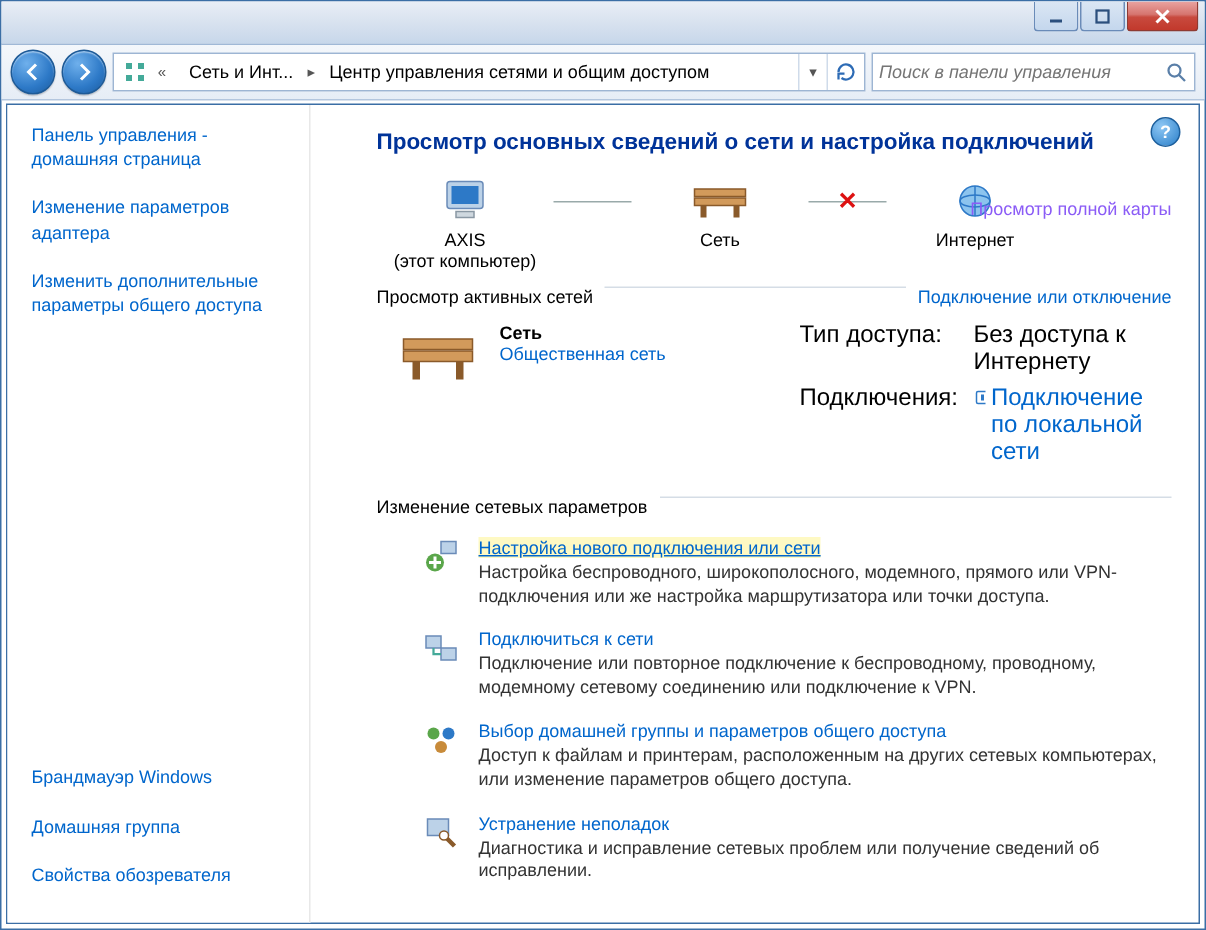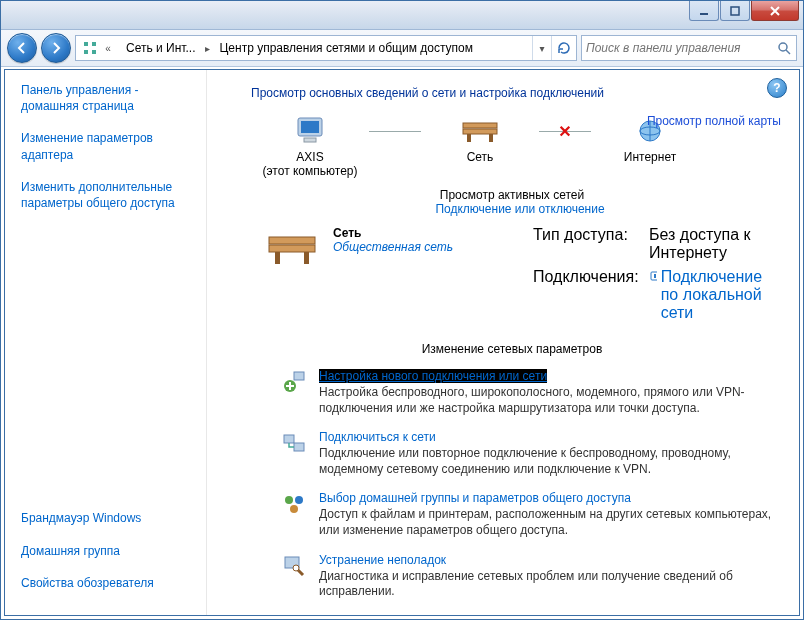--- a/index.html
+++ b/index.html
@@ -22,48 +22,48 @@
   .searchbox{width:214px;height:24px;border:1px solid #9db5d3;background:#fff;display:flex;}
   .searchbox input{flex:1;border:none;outline:none;font:inherit;font-style:italic;color:#888;padding:0 4px;background:transparent;}
   .searchbox .sicon{width:24px;display:flex;align-items:center;justify-content:center;}
   .innerframe{position:absolute;inset:3px;border:1px solid #3b6ea5;display:flex;background:#fff;gap:24px;}
   .sidebar{width:202px;background:#fff;border-right:1px solid #e8e8e8;padding:12px 10px 12px 16px;box-sizing:border-box;display:flex;flex-direction:column;gap:4px;}
   .sidebar .lnk{color:#0066cc;cursor:pointer;line-height:1.35;margin-bottom:12px;}
   .sidebar .sep-grow{flex:1;}
   .sidebar .hdr{color:#576b7e;margin-bottom:8px;}
   .main{flex:1;padding:12px 18px 12px 20px;overflow:auto;position:relative;}
   .help{position:absolute;top:8px;right:12px;width:18px;height:18px;border-radius:50%;background:radial-gradient(circle at 35% 30%,#8ec7f4,#2a7fc9);color:#fff;display:flex;align-items:center;justify-content:center;font-weight:bold;font-size:12px;cursor:pointer;border:1px solid #1d5f9c;}
-  h1{font-size:12px;font-weight:normal;color:#003399;margin:4px 0 14px;}
+  h1{font-size:15px;font-weight:bold;color:#003399;margin:4px 0 14px;}
   .maprow{display:flex;align-items:flex-start;gap:0;margin-bottom:6px;position:relative;}
   .mapnode{width:118px;text-align:center;}
   .mapnode .icon{height:34px;display:flex;align-items:center;justify-content:center;}
   .mapnode .lbl{margin-top:2px;}
   .mapnode .sub{color:#000000;}
   .mapline{flex:0 0 52px;height:34px;display:flex;align-items:center;justify-content:center;}
   .mapline .ln{width:100%;border-top:1px solid #9aa;}
   .mapline.err .ln{position:relative;}
   .mapline.err .x{position:absolute;color:#d11;font-weight:bold;font-size:16px;}
-  .maplink{position:absolute;right:0;top:0;color:#1d4ed8;cursor:pointer;}
-  .section-h{display:flex;align-items:center;margin:10px 0 6px;flex-direction:column;}
+  .maplink{position:absolute;right:0;top:15px;color:#8b5cf6;cursor:pointer;}
+  .section-h{display:flex;margin:10px 0 6px;}
   .section-h .t{color:#000;white-space:nowrap;margin-right:8px;}
   .section-h .line{flex:1;height:1px;background:#d5dde6;}
   .section-h .t.right{margin-left:8px;margin-right:0;color:#0066cc;cursor:pointer;}
   .active-net{display:flex;align-items:flex-start;padding:4px 4px 10px 14px;gap:14px;}
   .active-net .neticon{width:54px;height:46px;display:flex;align-items:center;justify-content:center;}
   .active-net .netinfo{flex:0 0 186px;}
   .active-net .netinfo .nm{font-weight:bold;}
-  .active-net .netinfo .type{color:#0066cc;cursor:pointer;font-style:italic;}
+  .active-net .netinfo .type{color:#0066cc;cursor:pointer;}
   .active-net .right{flex:1;display:grid;grid-template-columns:110px 1fr;row-gap:6px;column-gap:6px;font-size:16px;}
   .active-net .right .lnk2{color:#0066cc;cursor:pointer;display:flex;align-items:flex-start;gap:4px;justify-content:space-between;}
   .tasks{margin-top:4px;}
   .task{display:flex;align-items:flex-start;gap:12px;padding:7px 4px 7px 30px;}
   .task .ticon{width:26px;height:26px;flex:0 0 26px;display:flex;align-items:center;justify-content:center;}
   .task .tbody{flex:1;}
   .task .ttitle{color:#0066cc;cursor:pointer;}
-  .task .ttitle.hl{background:#000000;text-decoration:underline;}
+  .task .ttitle.hl{background:#fef9c3;text-decoration:underline;}
   .task .tdesc{color:#333;margin-top:2px;line-height:1.3;}
   
   .ic-pc{width:32px;height:30px;}
   .ic-bench{width:38px;height:24px;}
   .ic-globe{width:24px;height:24px;}
   .ic16{width:16px;height:16px;}
   .ic24{width:24px;height:24px;}
 </style>
 </head>
 <body>

